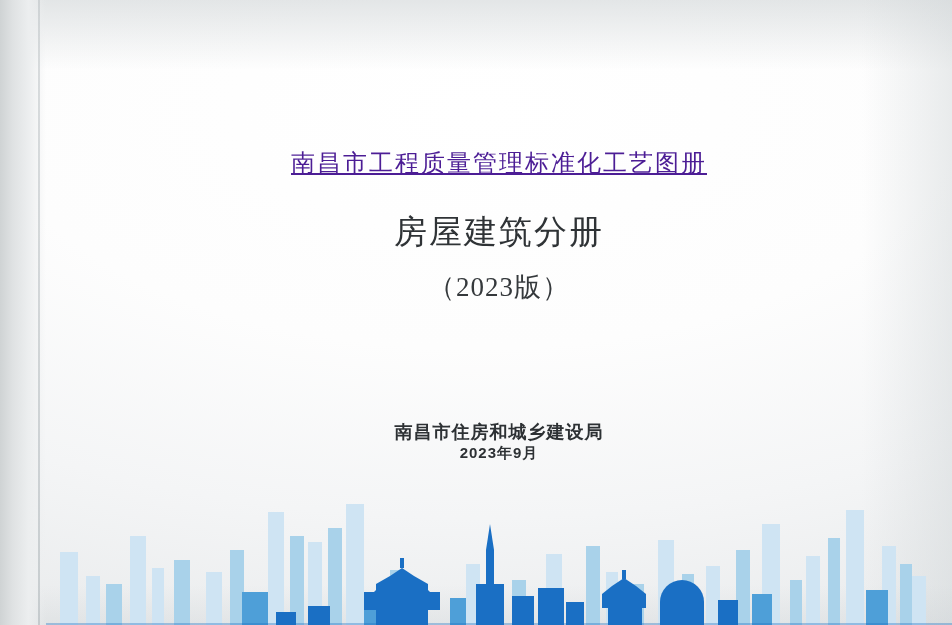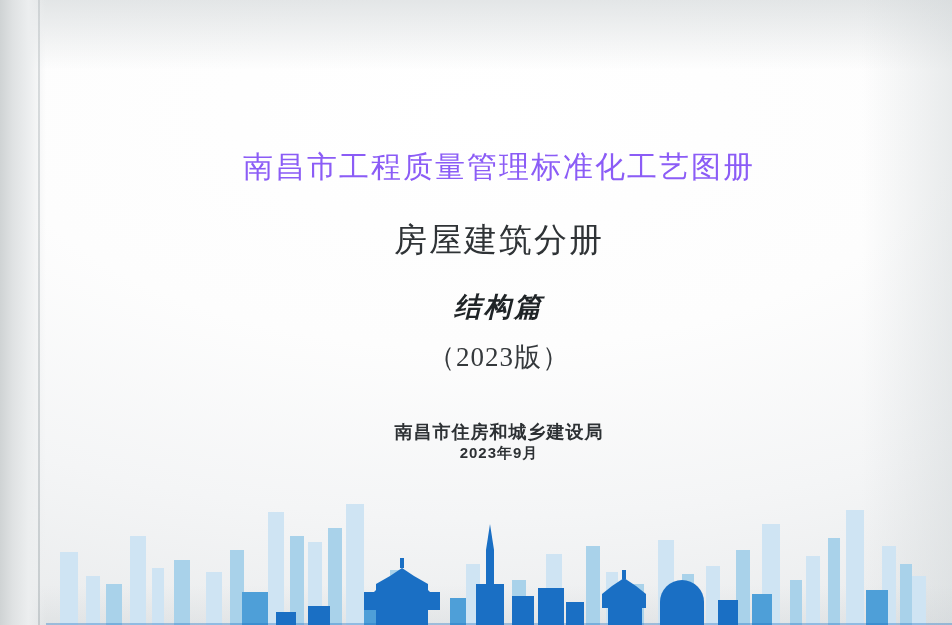--- a/index.html
+++ b/index.html
@@ -66,25 +66,26 @@
   }
 
   .title-block {
     position: absolute;
     left: 0; right: 0;
     top: 148px;
     text-align: center;
   }
   .title-main {
     font-family: "Liberation Serif", serif;
-    font-size: 30px;
+    font-size: 24px;
     letter-spacing: 2px;
-    color: #8b5cf6;
+    color: #4c1d95;
     line-height: 1.25;
     font-weight: 500;
+    text-decoration: underline;
   }
   .title-sub {
     font-family: "Liberation Serif", serif;
     font-size: 33px;
     letter-spacing: 2px;
     color: #2f3336;
     margin-top: 32px;
     font-weight: 500;
   }
   .title-section {
@@ -148,21 +149,20 @@
   <div class="right-shade"></div>
   <div class="bottom-shade"></div>
   <div class="left-edge"></div>
   <div class="left-edge-line"></div>
 
   <div class="content">
 
     <div class="title-block">
       <div class="title-main">南昌市工程质量管理标准化工艺图册</div>
       <div class="title-sub">房屋建筑分册</div>
-      <div class="title-section">结构篇</div>
       <div class="title-version">（2023版）</div>
     </div>
 
     <div class="issuer-block">
       <div class="issuer">南昌市住房和城乡建设局</div>
       <div class="issue-date">2023年9月</div>
     </div>
 
     <div class="skyline">
       <svg viewBox="0 0 906 145" preserveAspectRatio="none" aria-hidden="true">

